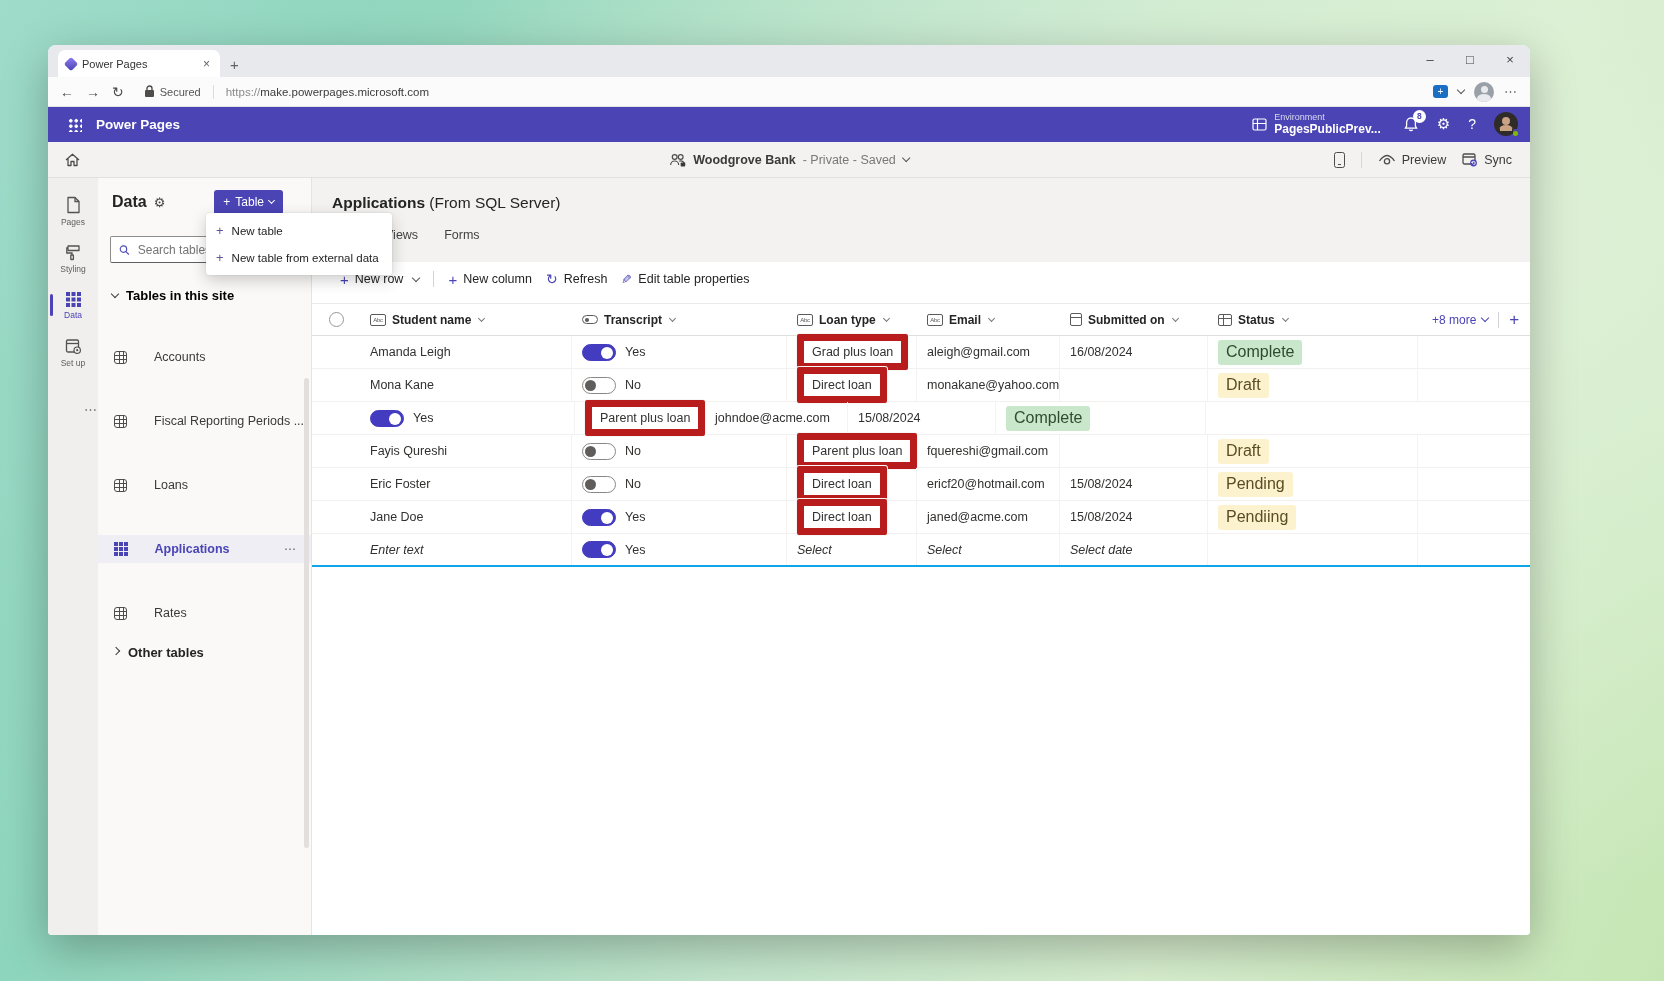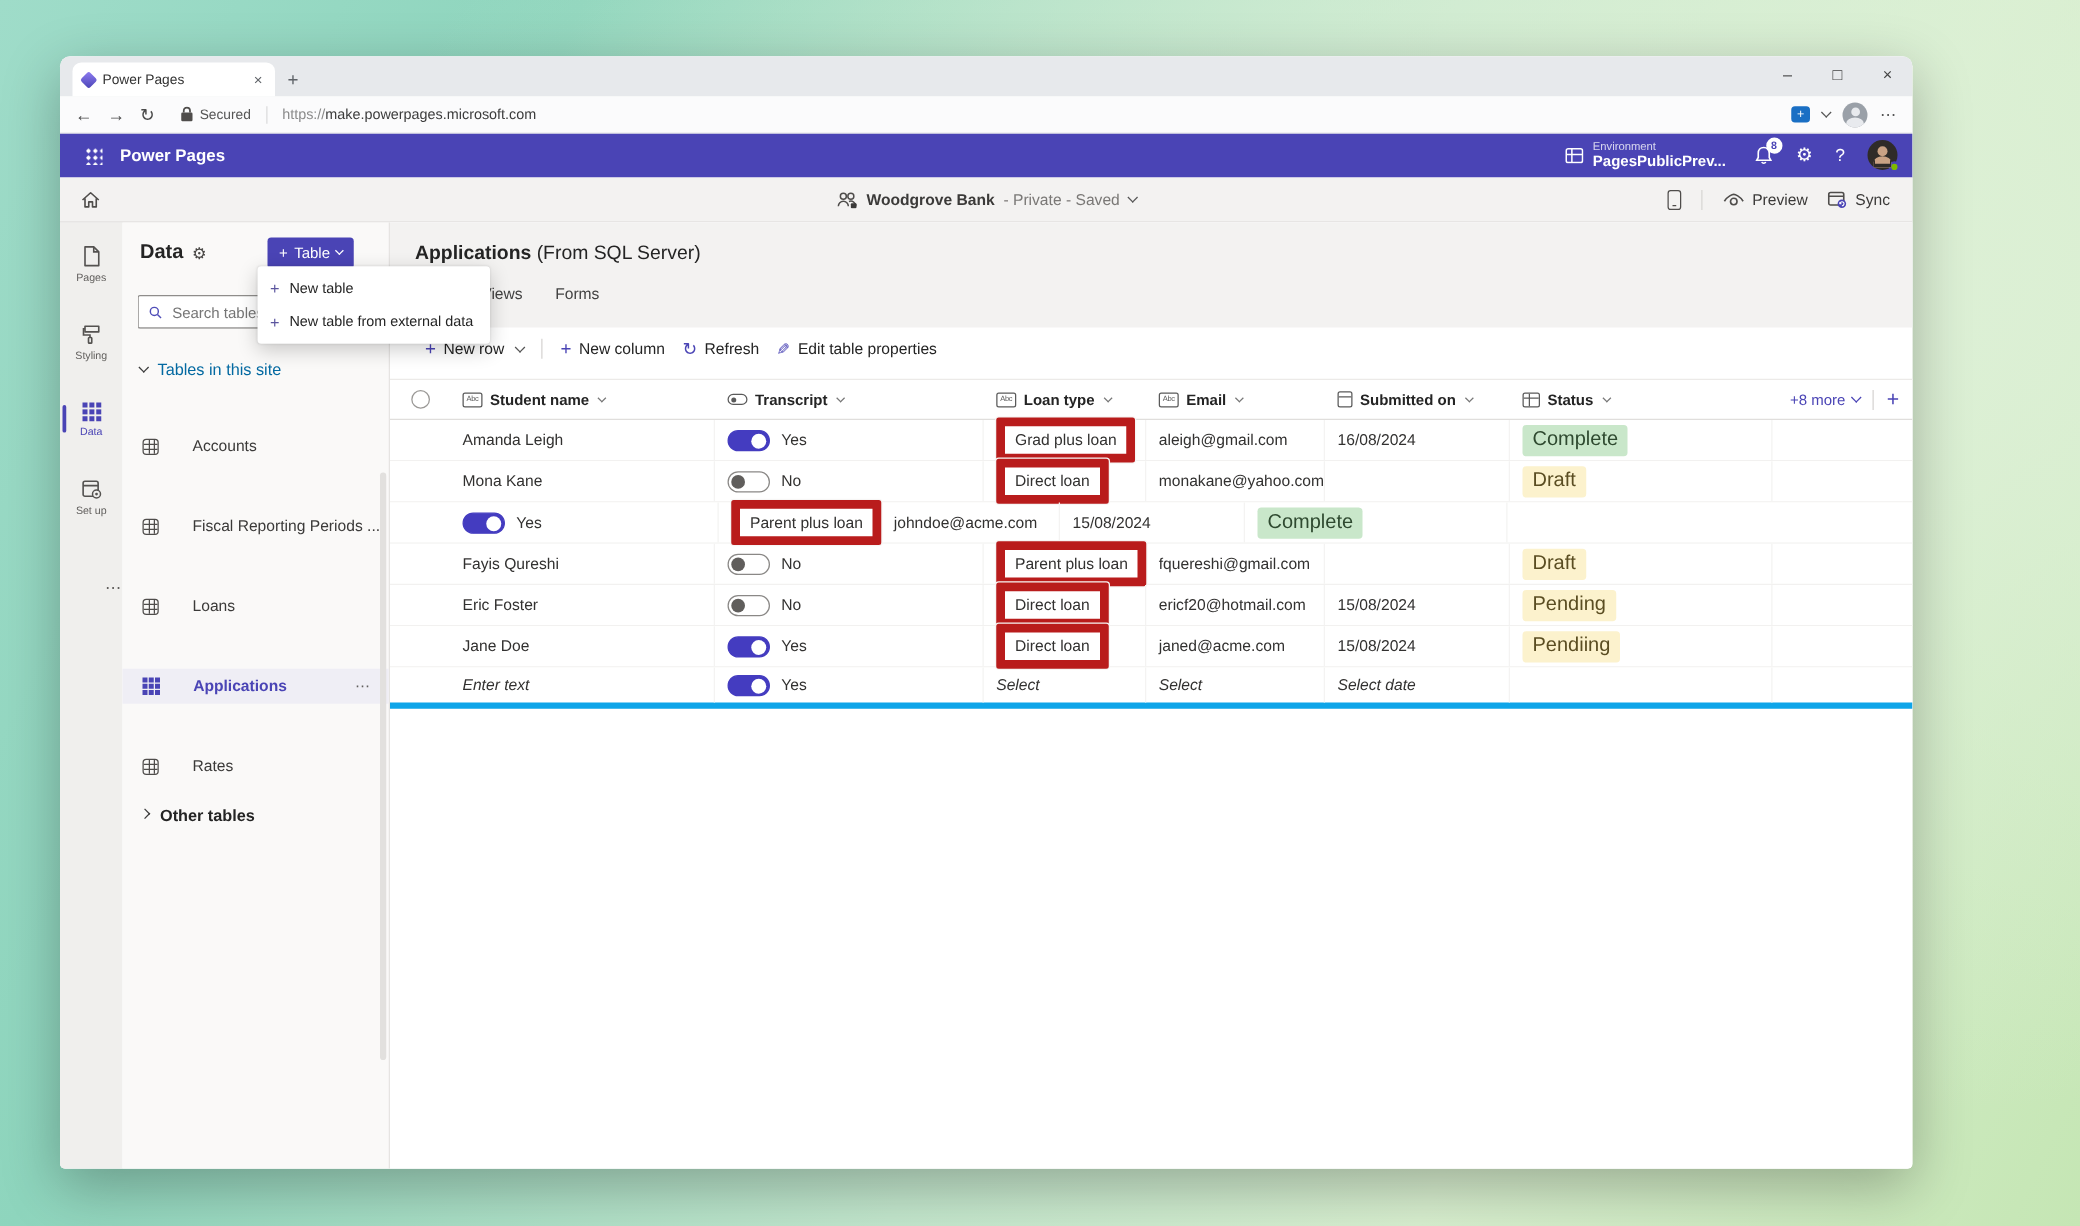--- a/index.html
+++ b/index.html
@@ -82,21 +82,21 @@
   .sb-name{font-size:12.5px;color:#3b3a39;font-weight:bold;text-align:center;}
   .sb-meta{font-size:12.5px;color:#7a7876;}
   .sb-right{margin-left:auto;display:flex;align-items:center;gap:16px;padding-right:18px;}
   .phone-ico{width:11px;height:16px;border:1.3px solid #4f4d4b;border-radius:2.5px;position:relative;}
   .phone-ico::after{content:"";position:absolute;bottom:1.5px;left:3px;right:3px;border-top:1.3px solid #4f4d4b;}
   .sb-div{width:1px;height:16px;background:#d8d6d4;}
   .sb-act{display:flex;align-items:center;gap:6px;font-size:12.5px;color:#3b3a39;}
   
   .bodyrow{display:flex;height:757px;}
   
-  .rail{width:50px;background:#f0efed;display:flex;flex-direction:column;align-items:flex-end;padding-top:10px;gap:15px;}
+  .rail{width:50px;background:#f0efed;display:flex;flex-direction:column;align-items:flex-end;padding-top:10px;}
   .rail-item{width:50px;height:47px;display:flex;flex-direction:column;align-items:center;justify-content:center;
              gap:3px;position:relative;}
   .rail-label{font-size:8.5px;color:#605e5c;}
   .rail-item.active .rail-label{color:#4a44b5;}
   .rail-item.active::before{content:"";position:absolute;left:2px;top:12px;width:2.5px;height:22px;border-radius:2px;background:#4a44b5;}
   .rail-more{margin-top:26px;font-size:13px;color:#605e5c;letter-spacing:1px;}
   .datagrid{width:4px;height:4px;background:#4a44b5;
             box-shadow:5.5px 0 #4a44b5,11px 0 #4a44b5,0 5.5px #4a44b5,5.5px 5.5px #4a44b5,11px 5.5px #4a44b5,
                        0 11px #4a44b5,5.5px 11px #4a44b5,11px 11px #4a44b5;margin:0 11px 11px 0;}
   
@@ -105,21 +105,21 @@
   .sb-title{font-size:16px;font-weight:bold;color:#242424;}
   .sb-gear{font-size:13px;color:#484644;margin-left:7px;}
   .tablebtn{margin-left:auto;margin-right:28px;height:25px;padding:0 9px;border-radius:3px;background:#4a44b5;
             color:#fff;display:flex;align-items:center;gap:5px;font-size:12px;}
   .tablebtn .chev{border-color:#fff;width:5px;height:5px;}
   .searchbox{margin:20px 22px 0 12px;height:27px;border:1px solid #8f8d8b;border-bottom-color:#605e5c;
              border-radius:2px;background:#fff;display:flex;align-items:center;padding:0 8px;gap:6px;}
   .searchbox input{border:0;outline:0;background:transparent;font-size:12px;color:#333;width:100%;
                    font-family:"Liberation Sans",sans-serif;}
   .sb-section{display:flex;align-items:center;gap:8px;padding-left:14px;margin-top:20px;height:24px;}
-  .sb-section-label{font-size:13px;font-weight:normal;color:#0369a1;}
+  .sb-section-label{font-size:13px;font-weight:bold;color:#000000;}
   .sb-section .chev{color:#3b3b3b;}
   .titem{height:28px;display:flex;align-items:center;gap:27px;padding-left:16px;font-size:12.5px;color:#3b3a39;margin-top:36px;}
   .titem.active{background:#efeef5;color:#4a44b5;font-weight:bold;}
   .titem .rowmore{margin-left:auto;margin-right:14px;font-size:12px;color:#605e5c;letter-spacing:1px;font-weight:normal;}
   .ticon{width:13px;height:13px;border:1.5px solid #4f4d4b;border-radius:3px;flex:0 0 auto;
          background-image:linear-gradient(#4f4d4b,#4f4d4b),linear-gradient(#4f4d4b,#4f4d4b),
                           linear-gradient(#4f4d4b,#4f4d4b),linear-gradient(#4f4d4b,#4f4d4b);
          background-size:1.3px 100%,1.3px 100%,100% 1.3px,100% 1.3px;
          background-position:3.6px 0,7.8px 0,0 3.6px,0 7.8px;background-repeat:no-repeat;}
   .appgrid{width:3.5px;height:3.5px;background:#4a44b5;flex:0 0 auto;
@@ -172,21 +172,21 @@
   .toggle{width:34px;height:17px;border-radius:9px;position:relative;flex:0 0 auto;
           background:#fff;border:1px solid #8a8886;}
   .toggle .knob{position:absolute;left:2px;top:2px;width:11px;height:11px;border-radius:50%;background:#605e5c;}
   .toggle.on{background:#443cc0;border-color:#443cc0;}
   .toggle.on .knob{left:auto;right:2px;top:2px;width:12px;height:12px;background:#fff;}
   .tlabel{margin-left:9px;}
   .badge{padding:3.5px 8px;border-radius:3px;font-size:16px;}
   .badge.green{background:#c9e7ca;color:#2f4a30;}
   .badge.yellow{background:#fcf2cd;color:#5a4d22;}
   .entry .cell{font-style:italic;}
-  .entry{border-bottom:5px solid #0ea5e9;}
+  .entry{border-bottom:2px solid #0ea5e9;}
   
   .menu{position:absolute;left:158px;top:168px;width:186px;background:#fff;border-radius:3px;z-index:50;
         box-shadow:0 5px 16px rgba(0,0,0,.2),0 0 2px rgba(0,0,0,.12);padding:4px 0;}
   .menu-item{height:27px;display:flex;align-items:center;gap:8px;padding:0 10px;font-size:11.5px;color:#242424;white-space:nowrap;}
   .menu-item .plusp{font-size:13px;color:#5b559e;}
   svg{display:block;}
 </style>
 </head>
 <body>
 

